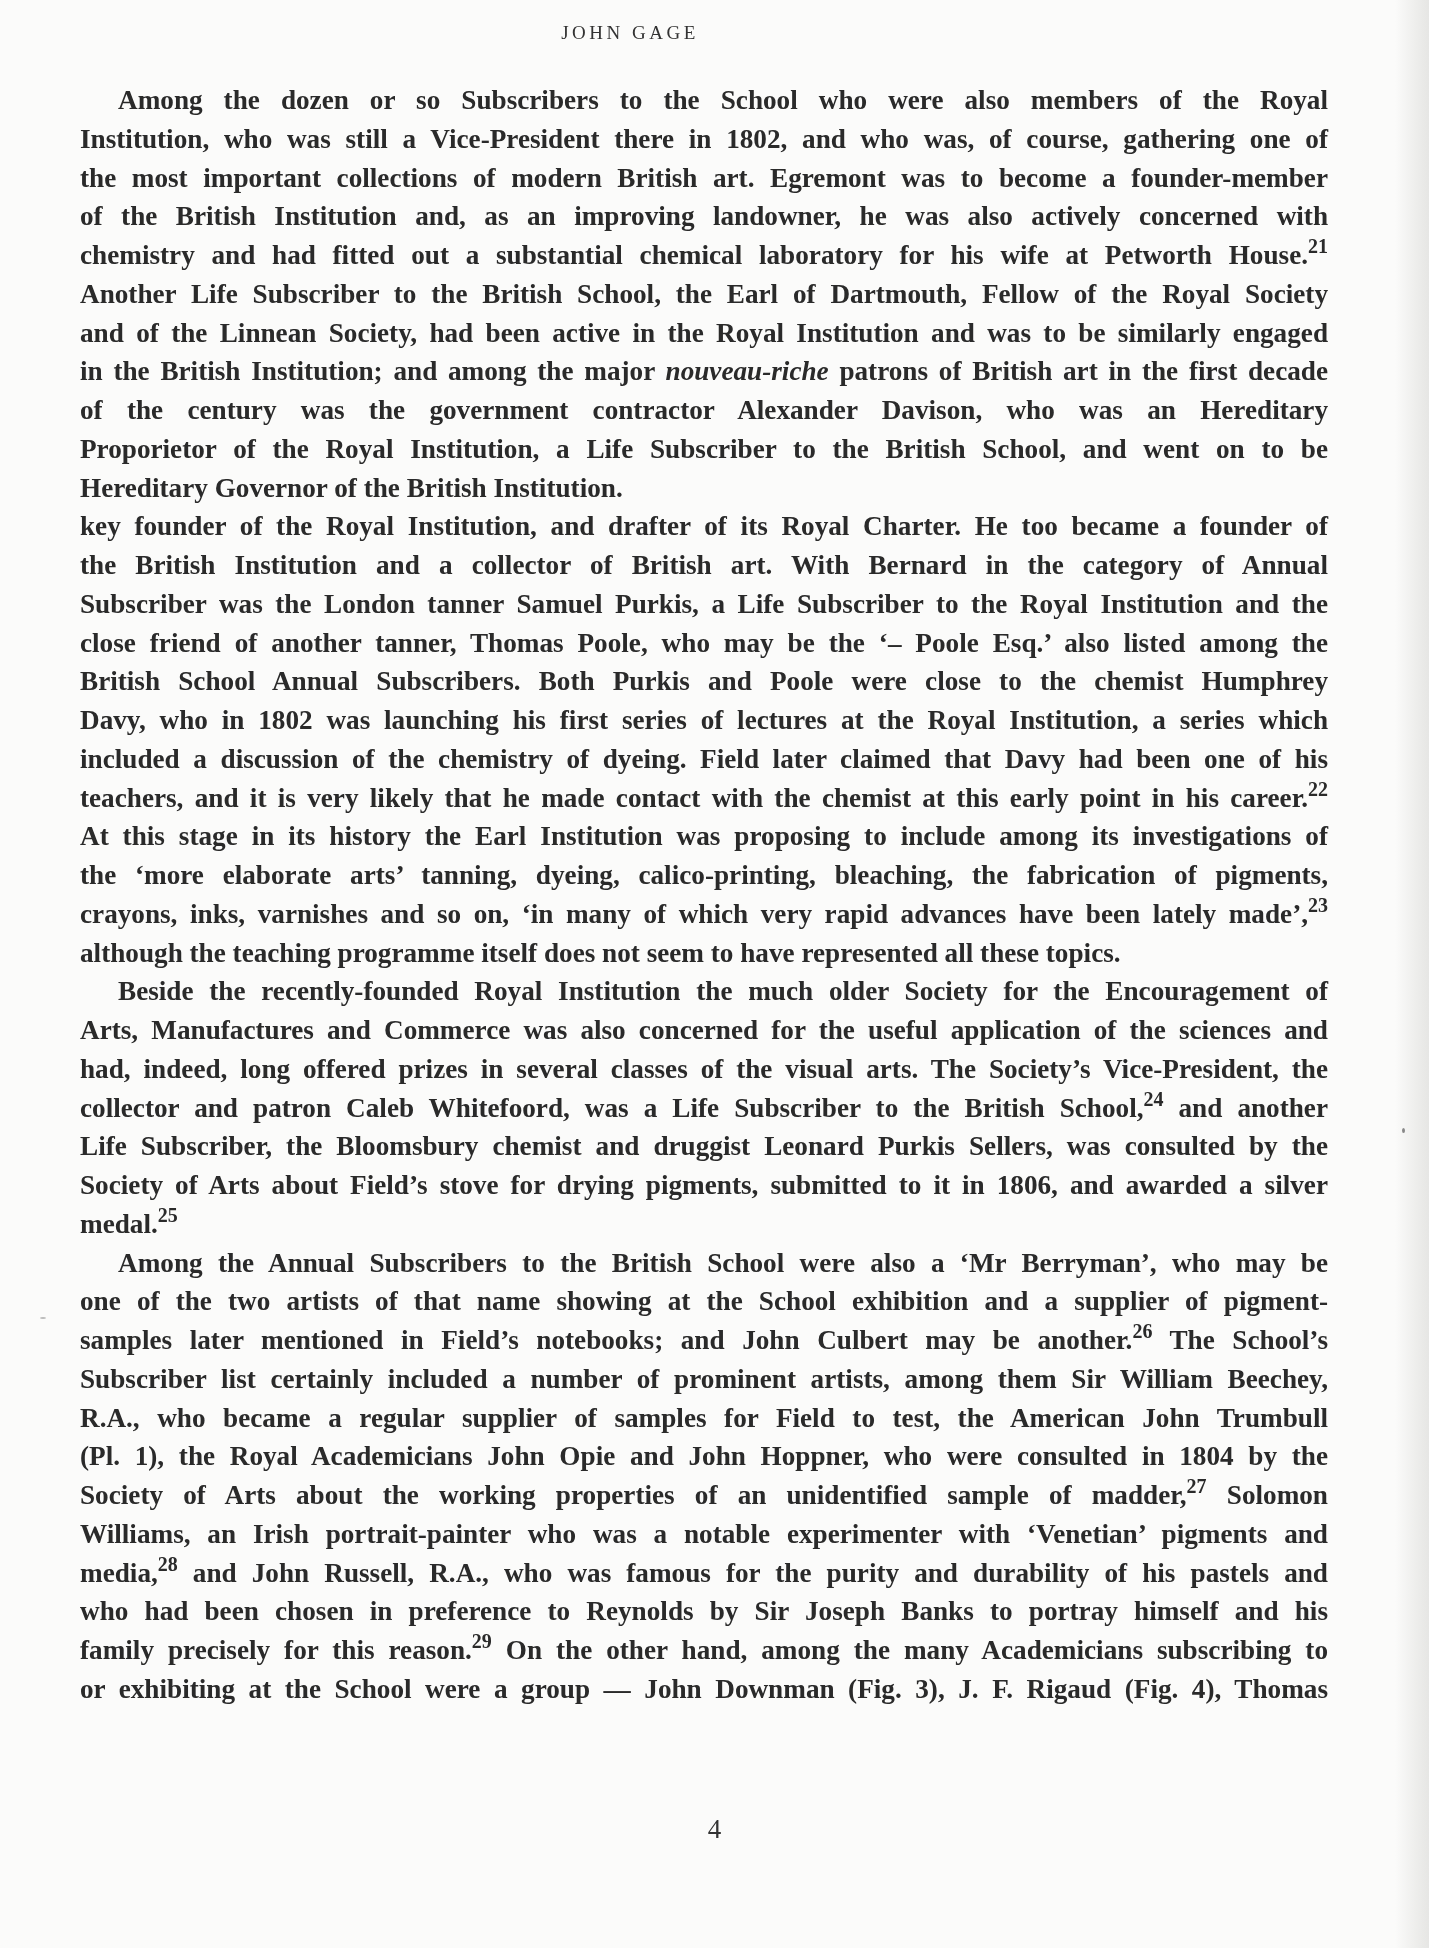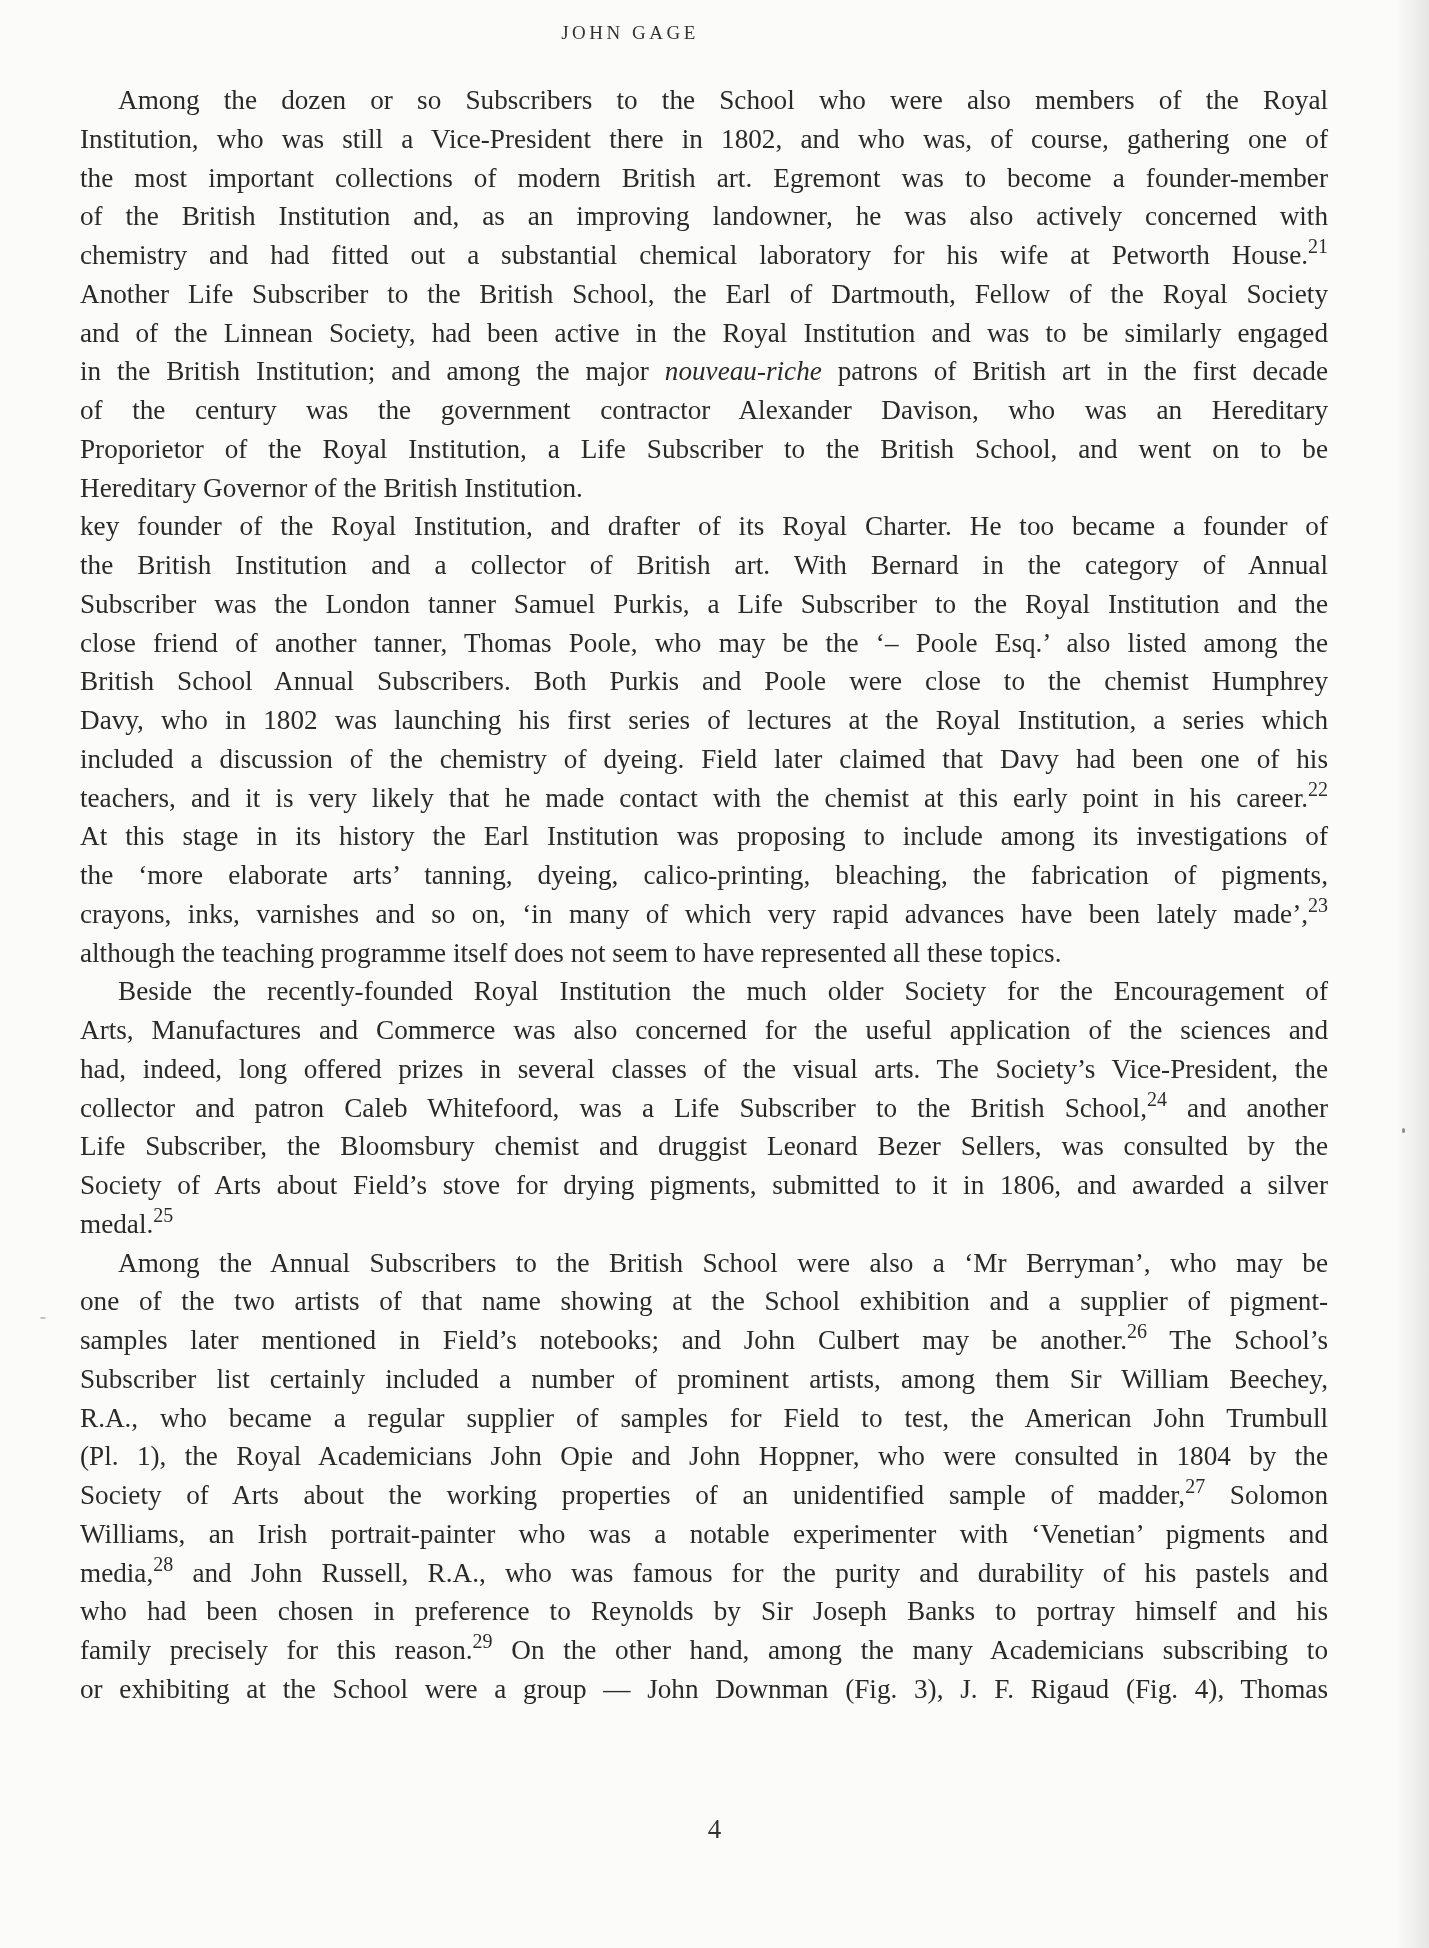--- a/index.html
+++ b/index.html
@@ -18,21 +18,21 @@
     position: absolute; top: 22px; left: 0; width: 1260px;
     text-align: center; font-size: 19px; letter-spacing: 3.5px;
     color: #333;
   }
   .body-text {
     position: absolute; top: 81px; left: 80px; width: 1248px;
     font-size: 27.2px; line-height: 38.75px;
   }
   .ln {
     display: block; text-align: justify; text-align-last: justify;
-    white-space: nowrap; height: 38.75px;
+    white-space: nowrap; height: 38.75px; font-weight: bold;
   }
   .ln.indent { padding-left: 38px; }
   .ln.last { text-align-last: left; }
   sup { font-size: 20px; line-height: 0; vertical-align: 11px; }
   em { font-style: italic; }
   .page-number {
     position: absolute; top: 1814px; left: 0; width: 1429px;
     text-align: center; font-size: 27px; color: #333;
   }
   .speck { position: absolute; background: #888; border-radius: 50%; }
@@ -65,21 +65,21 @@
     <span class="ln"><span>included a discussion of the chemistry of dyeing. Field later claimed that Davy had been one of his</span></span>
     <span class="ln"><span>teachers, and it is very likely that he made contact with the chemist at this early point in his career.</span><sup>22</sup></span>
     <span class="ln"><span>At this stage in its history the Earl Institution was proposing to include among its investigations of</span></span>
     <span class="ln"><span>the ‘more elaborate arts’ tanning, dyeing, calico-printing, bleaching, the fabrication of pigments,</span></span>
     <span class="ln"><span>crayons, inks, varnishes and so on, ‘in many of which very rapid advances have been lately made’,</span><sup>23</sup></span>
     <span class="ln last"><span>although the teaching programme itself does not seem to have represented all these topics.</span></span>
     <span class="ln indent"><span>Beside the recently-founded Royal Institution the much older Society for the Encouragement of</span></span>
     <span class="ln"><span>Arts, Manufactures and Commerce was also concerned for the useful application of the sciences and</span></span>
     <span class="ln"><span>had, indeed, long offered prizes in several classes of the visual arts. The Society’s Vice-President, the</span></span>
     <span class="ln"><span>collector and patron Caleb Whitefoord, was a Life Subscriber to the British School,</span><sup>24</sup><span> and another</span></span>
-    <span class="ln"><span>Life Subscriber, the Bloomsbury chemist and druggist Leonard Bezer Sellers, was consulted by the</span></span>
+    <span class="ln"><span>Life Subscriber, the Bloomsbury chemist and druggist Leonard Purkis Sellers, was consulted by the</span></span>
     <span class="ln"><span>Society of Arts about Field’s stove for drying pigments, submitted to it in 1806, and awarded a silver</span></span>
     <span class="ln last"><span>medal.</span><sup>25</sup></span>
     <span class="ln indent"><span>Among the Annual Subscribers to the British School were also a ‘Mr Berryman’, who may be</span></span>
     <span class="ln"><span>one of the two artists of that name showing at the School exhibition and a supplier of pigment-</span></span>
     <span class="ln"><span>samples later mentioned in Field’s notebooks; and John Culbert may be another.</span><sup>26</sup><span> The School’s</span></span>
     <span class="ln"><span>Subscriber list certainly included a number of prominent artists, among them Sir William Beechey,</span></span>
     <span class="ln"><span>R.A., who became a regular supplier of samples for Field to test, the American John Trumbull</span></span>
     <span class="ln"><span>(Pl. 1), the Royal Academicians John Opie and John Hoppner, who were consulted in 1804 by the</span></span>
     <span class="ln"><span>Society of Arts about the working properties of an unidentified sample of madder,</span><sup>27</sup><span> Solomon</span></span>
     <span class="ln"><span>Williams, an Irish portrait-painter who was a notable experimenter with ‘Venetian’ pigments and</span></span>

